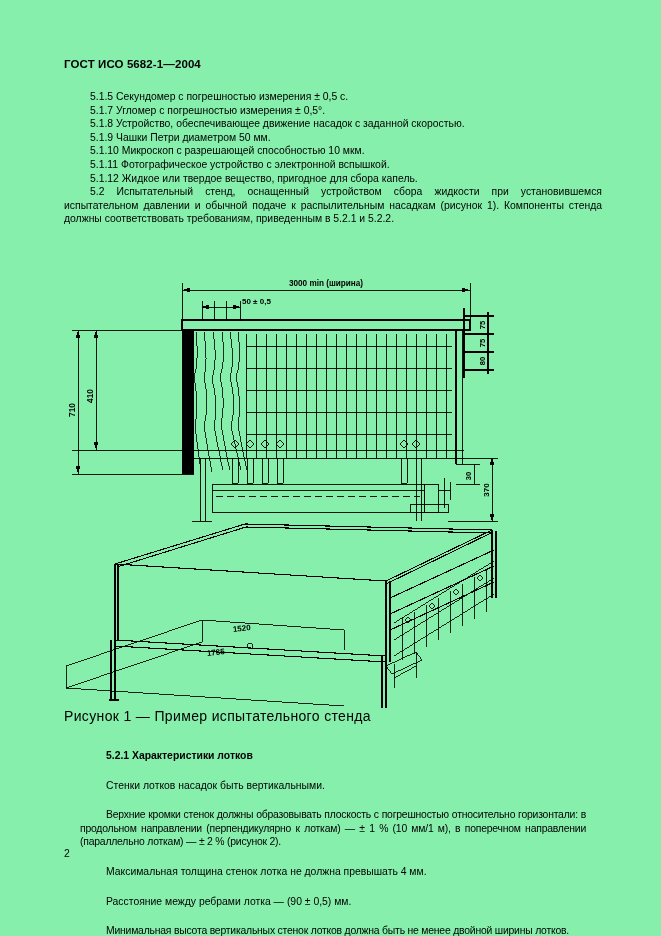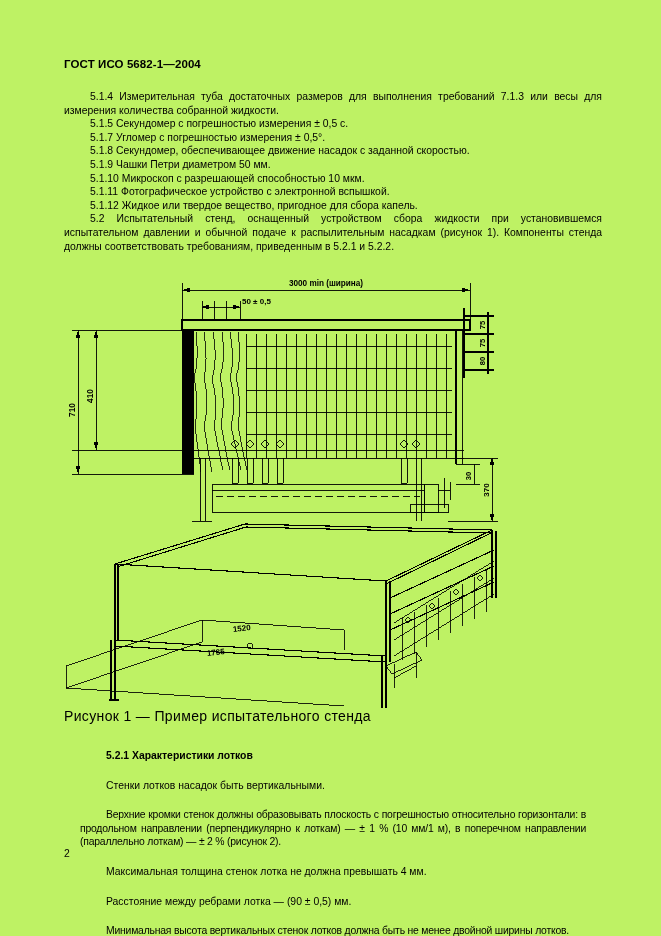--- a/index.html
+++ b/index.html
@@ -8,21 +8,21 @@
     background: #ffffff;
   }
   body {
     font-family: "Liberation Sans", sans-serif;
     color: #000000;
   }
   .page {
     position: relative;
     width: 661px;
     height: 936px;
-    background: #bef264;
+    background: #86efac;
     overflow: hidden;
   }
   .header {
     position: absolute;
     left: 64px;
     top: 58px;
     font-size: 11.5px;
     font-weight: bold;
     letter-spacing: 0.1px;
   }
@@ -88,24 +88,23 @@
   }
 </style>
 </head>
 <body>
 
 <div class="page">
 
   <div class="header">ГОСТ ИСО 5682-1—2004</div>
 
   <div class="body-text">
-    <p class="indent">5.1.4  Измерительная туба достаточных размеров для выполнения требований 7.1.3 или весы для измерения количества собранной жидкости.</p>
     <p class="indent">5.1.5  Секундомер с погрешностью измерения ± 0,5 с.</p>
     <p class="indent">5.1.7  Угломер с погрешностью измерения ± 0,5°.</p>
-    <p class="indent">5.1.8  Секундомер, обеспечивающее движение насадок с заданной скоростью.</p>
+    <p class="indent">5.1.8  Устройство, обеспечивающее движение насадок с заданной скоростью.</p>
     <p class="indent">5.1.9  Чашки Петри диаметром 50 мм.</p>
     <p class="indent">5.1.10  Микроскоп с разрешающей способностью 10 мкм.</p>
     <p class="indent">5.1.11  Фотографическое устройство с электронной вспышкой.</p>
     <p class="indent">5.1.12  Жидкое или твердое вещество, пригодное для сбора капель.</p>
     <p class="indent">5.2  Испытательный стенд, оснащенный устройством сбора жидкости при установившемся испытательном давлении и обычной подаче к распылительным насадкам (рисунок 1). Компоненты стенда должны соответствовать требованиям, приведенным в 5.2.1 и 5.2.2.</p>
   </div>
 
   <div class="figure">
     <svg width="538" height="440" viewBox="0 0 538 440">
       <g fill="none" stroke="#000" stroke-width="0.9" shape-rendering="crispEdges">

